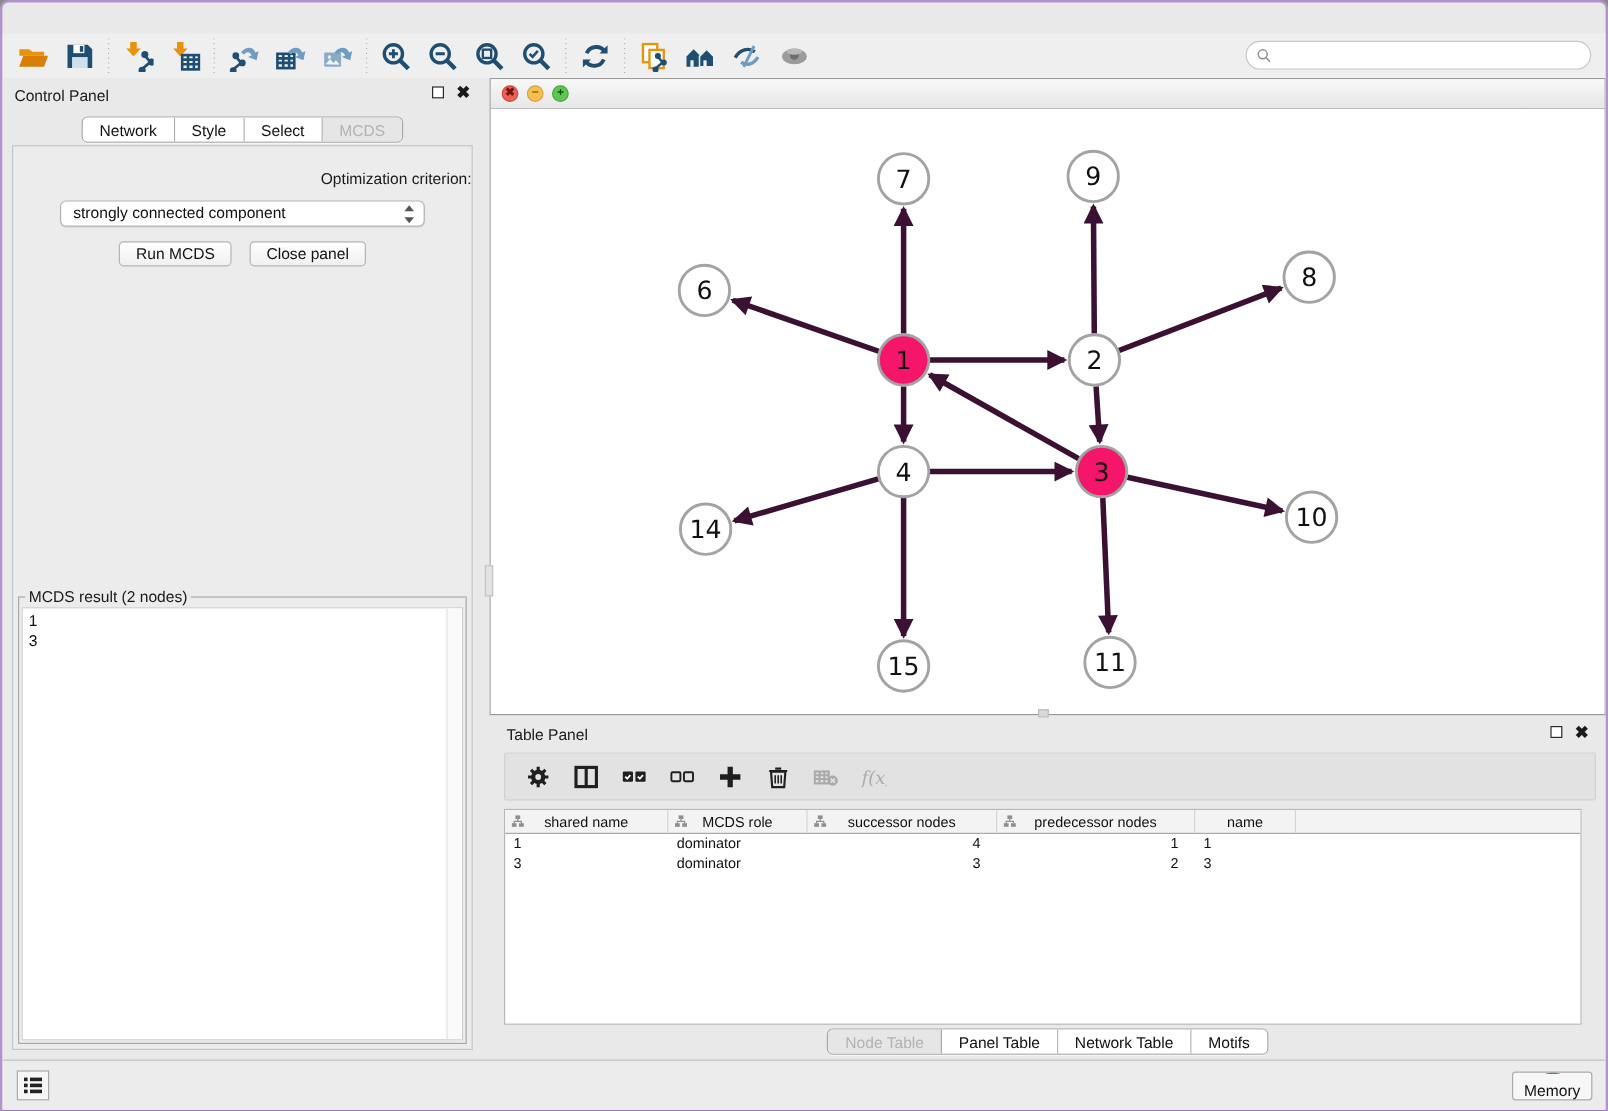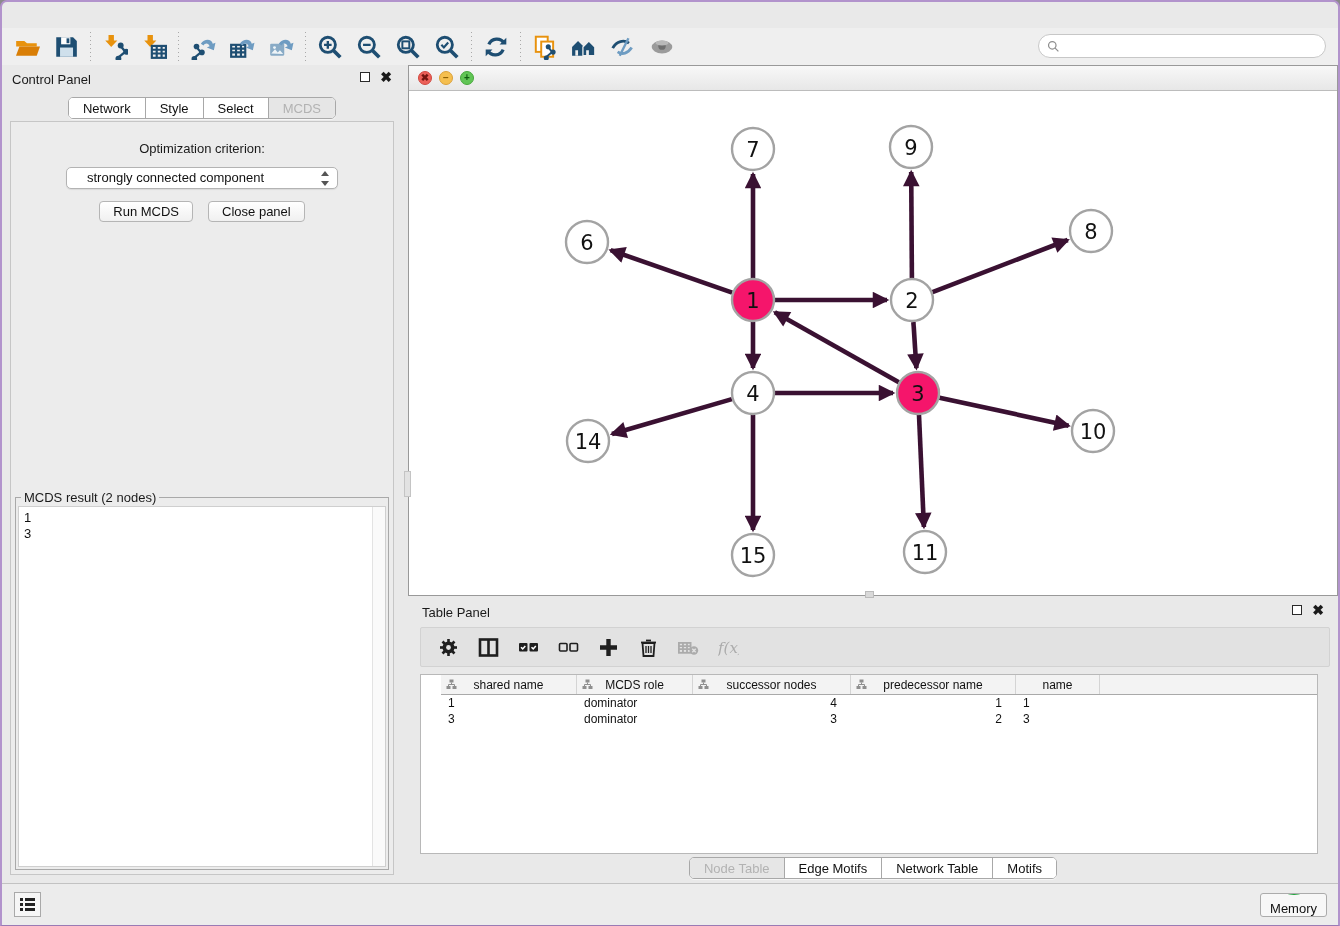--- a/index.html
+++ b/index.html
@@ -40,24 +40,24 @@
   .cp-tabs { position:absolute; top:32px; left:0; right:0; display:flex; justify-content:center; }
   .seg { display:flex; border:1px solid #a8a8a8; border-radius:5px; overflow:hidden; height:22px;
          background:#fff; box-shadow:0 1px 0 rgba(255,255,255,.6); }
   .seg .seg-tab { padding:0 14px; font-size:13px; line-height:21px; color:#111;
     background:#fff; border-right:1px solid #a8a8a8; cursor:default; }
   .seg .seg-tab:last-child { border-right:none; }
   .seg .seg-tab.active { background:#e6e6e6; color:#b2b2b2; }
 
   .cp-body { position:absolute; top:56px; left:8px; right:8px; bottom:8px;
     background:#ececec; border:1px solid #c6c6c6; }
-  .opt-label { margin-top:19px; text-align:center; font-size:13px; color:#1a1a1a; }
-  .opt-select { position:relative; margin:11px auto 0; width:272px; height:22px; background:#fff;
+  .opt-label { margin-top:19px; text-align:right; font-size:13px; color:#1a1a1a; }
+  .opt-select { position:relative; margin:11px auto 0; width:304px; height:22px; background:#fff;
     border:1px solid #b3b3b3; border-radius:5px; font-size:13px; line-height:20px;
-    padding-left:20px; color:#111; box-shadow:0 1px 1px rgba(0,0,0,.08); }
+    padding-left:10px; color:#111; box-shadow:0 1px 1px rgba(0,0,0,.08); }
   .stepper { position:absolute; right:7px; top:2px; width:10px; height:17px; }
   .stepper:before { content:""; position:absolute; top:1px; left:1px;
     border-left:4px solid transparent; border-right:4px solid transparent; border-bottom:5px solid #555; }
   .stepper:after { content:""; position:absolute; bottom:1px; left:1px;
     border-left:4px solid transparent; border-right:4px solid transparent; border-top:5px solid #555; }
   .cp-buttons { margin-top:12px; display:flex; justify-content:center; gap:15px; }
   .btn { height:21px; padding:0 13px; font-size:13px; color:#111; background:linear-gradient(#ffffff,#f0f0f0);
     border:1px solid #b5b5b5; border-radius:4px; line-height:19px; cursor:default; }
 
   .result-group { position:absolute; left:4px; right:4px; top:375px; bottom:4px; border:1px solid #a9a9a9; }
@@ -88,21 +88,21 @@
     background:#e2e2e2; border:1px solid #c4c4c4; }
 
   
   .table-panel { position:absolute; left:406px; top:596px; right:0; bottom:42px; background:#e9e9e9; }
   .tp-toolbar { position:absolute; top:29px; left:12px; right:8px; height:40px;
     background:#e2e2e2; border:1px solid #d2d2d2; border-radius:2px;
     display:flex; align-items:center; gap:18px; padding-left:16px; }
   .tp-ic { width:22px; height:22px; display:flex; align-items:center; justify-content:center; }
   .tp-ic svg { width:21px; height:21px; }
   .tp-table { position:absolute; top:76px; left:12px; right:20px; height:180px;
-    background:#fff; border:1px solid #b8b8b8; overflow:hidden;padding-left:20px; }
+    background:#fff; border:1px solid #b8b8b8; overflow:hidden; }
   .thead { display:flex; height:20px; background:#f3f3f3; border-bottom:1px solid #a9a9a9; }
   .th { position:relative; display:flex; align-items:center; justify-content:center;
     font-size:12px; color:#111; border-right:1px solid #d4d4d4; }
   .th .tree-ic { position:absolute; left:5px; top:4px; }
   .trow { display:flex; height:16px; font-size:12px; color:#111; }
   .td { line-height:16px; white-space:nowrap; overflow:hidden; }
   .td.l { padding-left:7px; text-align:left; }
   .td.r { padding-right:14px; text-align:right; }
   .tp-tabs { position:absolute; bottom:0; left:0; right:0; height:30px;
     display:flex; justify-content:center; align-items:center; }
@@ -508,21 +508,21 @@
             </svg>
             <span>successor nodes</span>
           </div>
           <div class="th" style="width: 165px;">
             <svg class="tree-ic" width="11" height="11" viewBox="0 0 11 11">
               <rect x="3.5" y="0.5" width="4" height="3" fill="#8f8f8f"></rect>
               <rect x="0.5" y="7" width="4" height="3" fill="#8f8f8f"></rect>
               <rect x="6.5" y="7" width="4" height="3" fill="#8f8f8f"></rect>
               <path d="M5.5 3.5V5.5M2.5 7V5.5h6V7" stroke="#8f8f8f" fill="none"></path>
             </svg>
-            <span>predecessor name</span>
+            <span>predecessor nodes</span>
           </div>
           <div class="th" style="width: 84px;">
             <span>name</span>
           </div>
         </div>
       <div id="tbody">
           <div class="trow">
             <div class="td l" style="width: 136px;">1</div>
             <div class="td l" style="width: 116px;">dominator</div>
             <div class="td r" style="width: 158px;">4</div>
@@ -534,21 +534,21 @@
             <div class="td l" style="width: 116px;">dominator</div>
             <div class="td r" style="width: 158px;">3</div>
             <div class="td r" style="width: 165px;">2</div>
             <div class="td l" style="width: 84px;">3</div>
           </div>
         </div>
     </div>
     <div class="tp-tabs">
       <div class="seg" id="tp-tabs">
           <div class="seg-tab active">Node Table</div>
-          <div class="seg-tab">Edge Motifs</div>
+          <div class="seg-tab">Panel Table</div>
           <div class="seg-tab">Network Table</div>
           <div class="seg-tab">Motifs</div>
         </div>
     </div>
   </div>
 
   <div class="statusbar">
     <div class="list-btn">
       <svg width="17" height="15" viewBox="0 0 17 15">
         <rect x="1" y="1" width="3" height="3" fill="#222"></rect>

